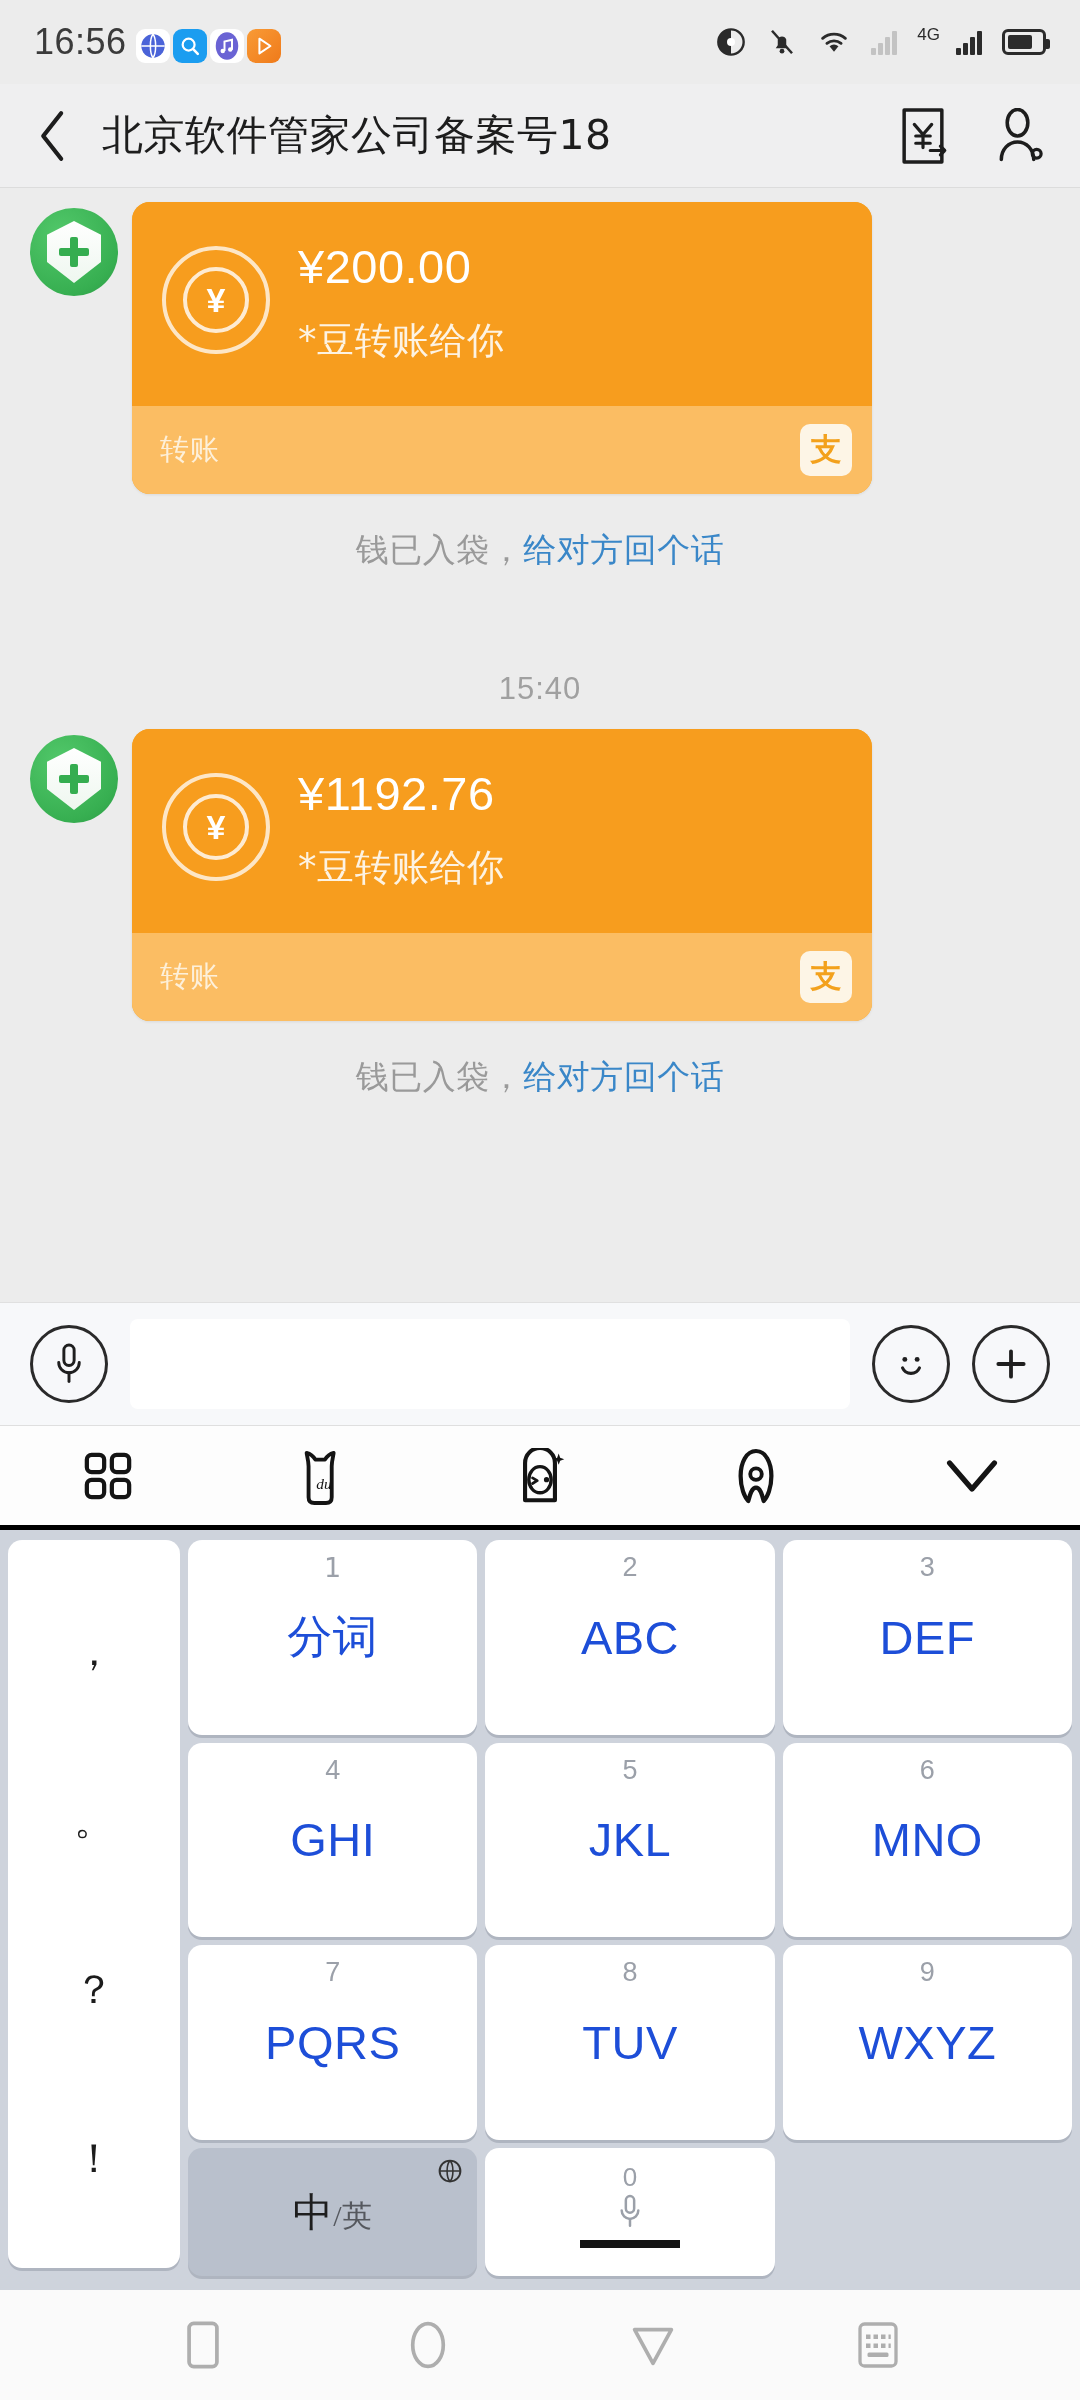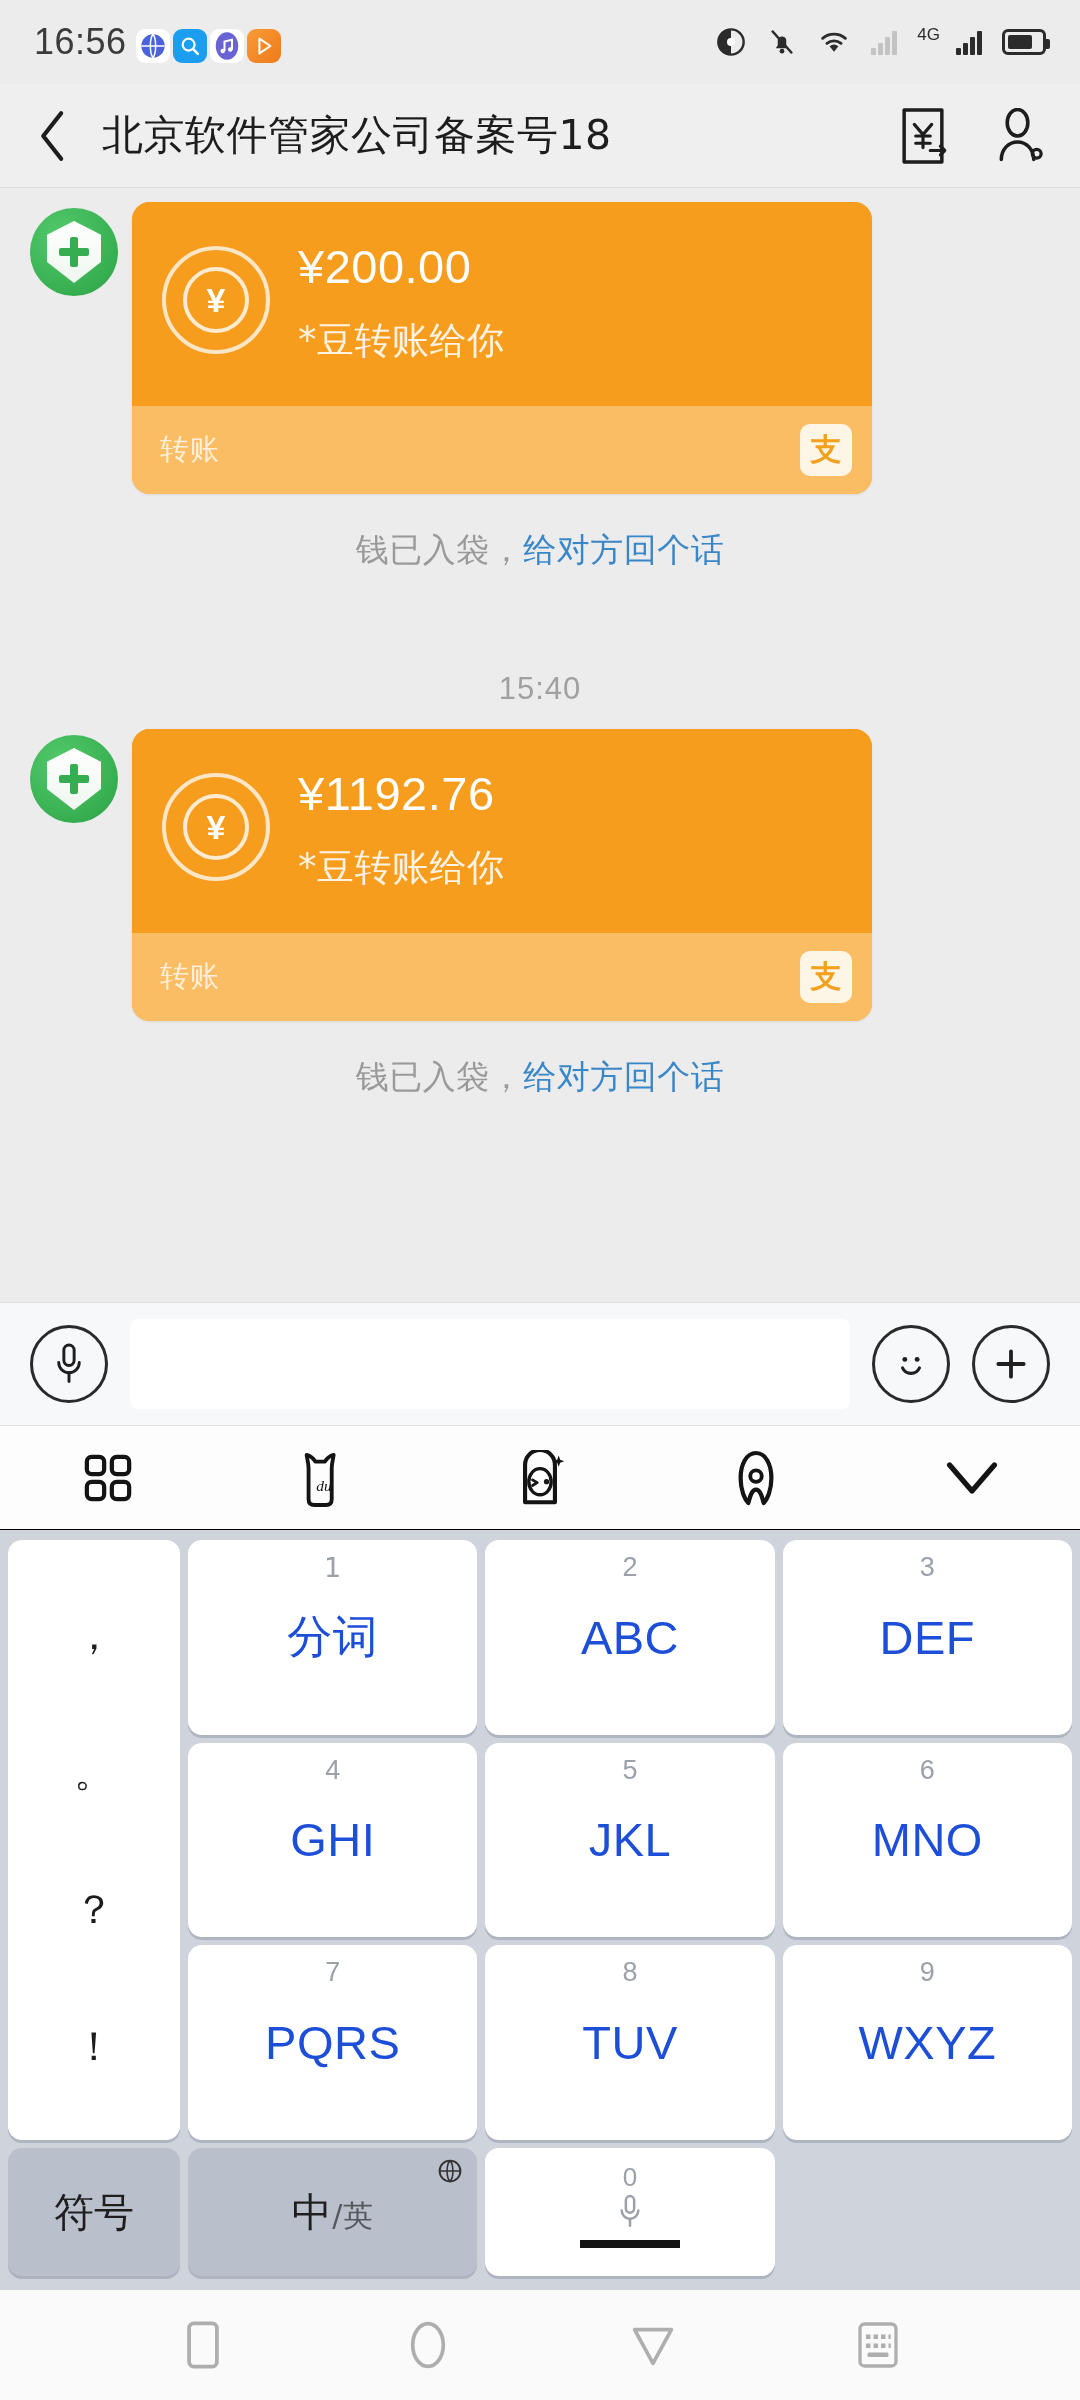--- a/index.html
+++ b/index.html
@@ -222,21 +222,21 @@
   }
 
   
   .kb-toolbar {
     flex: 0 0 104px;
     height: 104px;
     background: #fdfdfd;
     display: flex;
     align-items: center;
     justify-content: space-around;
-    border-bottom: 1px solid #000000;
+    border-bottom: 5px solid #000000;
   }
   .kb-tool { width: 110px; height: 90px; display:flex; align-items:center; justify-content:center; }
 
   
   .keyboard {
     flex: 0 0 760px;
     height: 760px;
     background: #ced3dc;
     padding: 10px 8px 14px 8px;
     display: flex;
@@ -288,21 +288,21 @@
   .key .num {
     position: absolute;
     top: 12px; left: 0; right: 0;
     text-align: center;
     font-size: 27px;
     color: #9ba0a9;
   }
   .key .lbl { font-size: 47px; color: #1d4ed8; letter-spacing: 0.5px; }
   .key.cn .lbl { font-size: 45px; }
   .key.gray { background: #b9c0cc; }
-  .key.gray .lbl { color: #1e1e1e; font-size: 40px; }
+  .key.gray .lbl { color: #1e1e1e; font-size: 40px; font-family: Liberation Serif, serif; }
   .key .globe { position: absolute; top: 10px; right: 14px; }
   .key .zero-num { position: absolute; top: 14px; left: 0; right: 0; text-align:center; font-size: 26px; color: #9ba0a9; }
 
   .kb-col-right {
     flex: 0 0 172px;
     display: grid;
     grid-template-rows: 1fr 1fr 2fr;
     gap: 8px;
   }
   .rkey {
@@ -546,21 +546,20 @@
 
   <div class="keyboard">
 
     <div class="kb-col-punct">
       <div class="punct-key cn">
         <span>，</span>
         <span>。</span>
         <span>？</span>
         <span>！</span>
       </div>
-      <div class="sym-key cn">符号</div>
     </div>
 
     <div class="kb-main">
       <div class="key cn">
         <span class="num">1</span>
         <span class="lbl">分词</span>
       </div>
       <div class="key">
         <span class="num">2</span>
         <span class="lbl">ABC</span>

